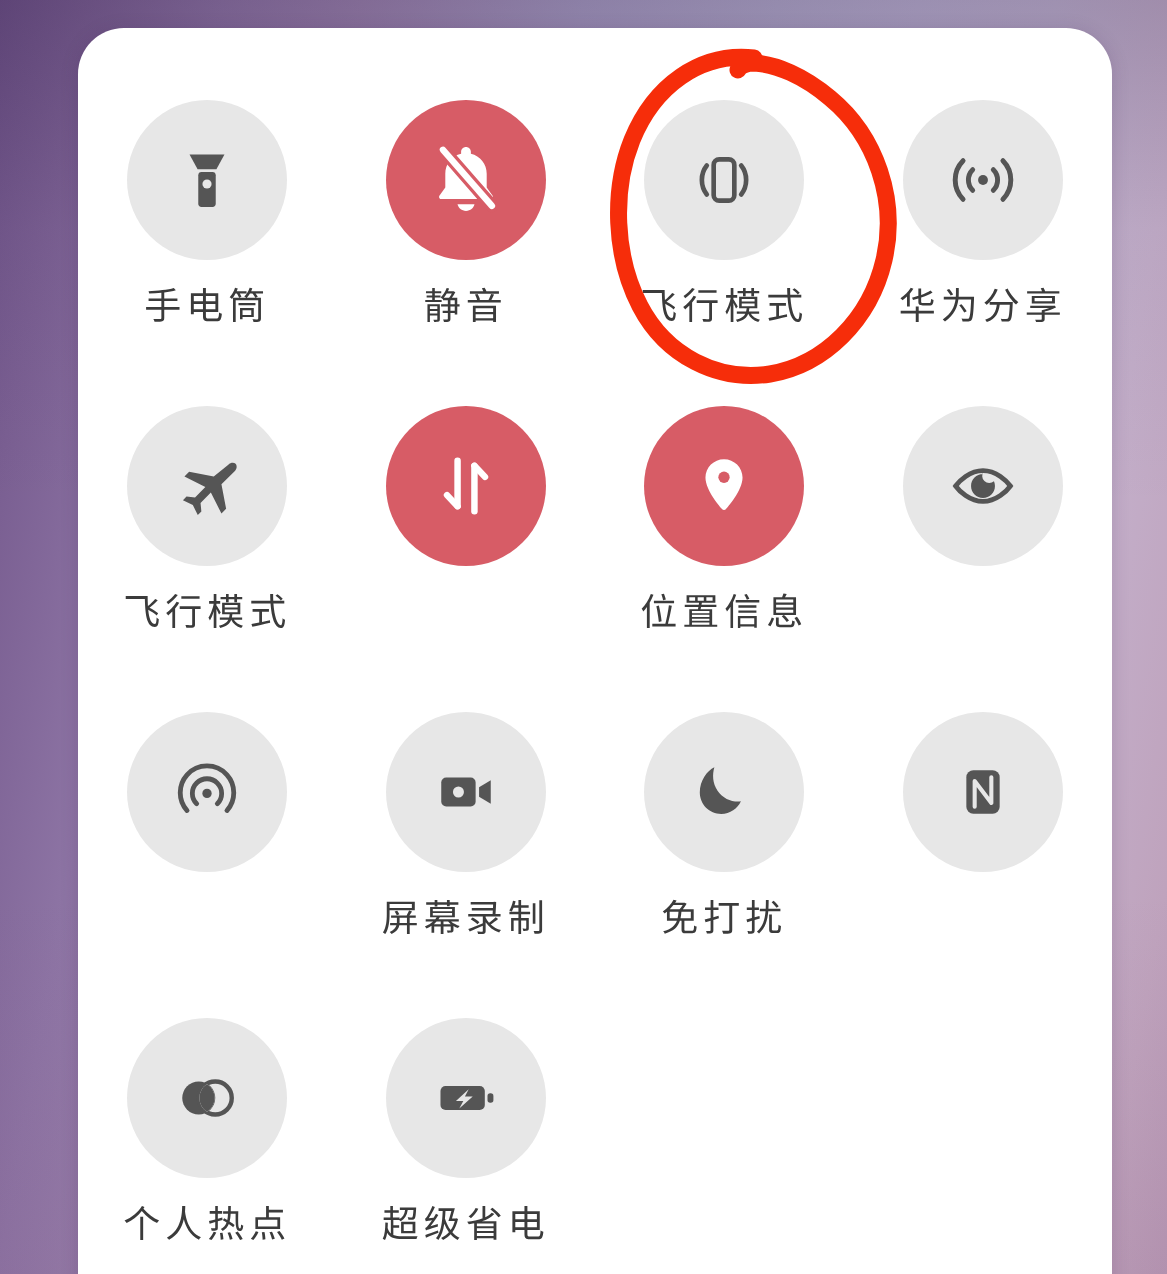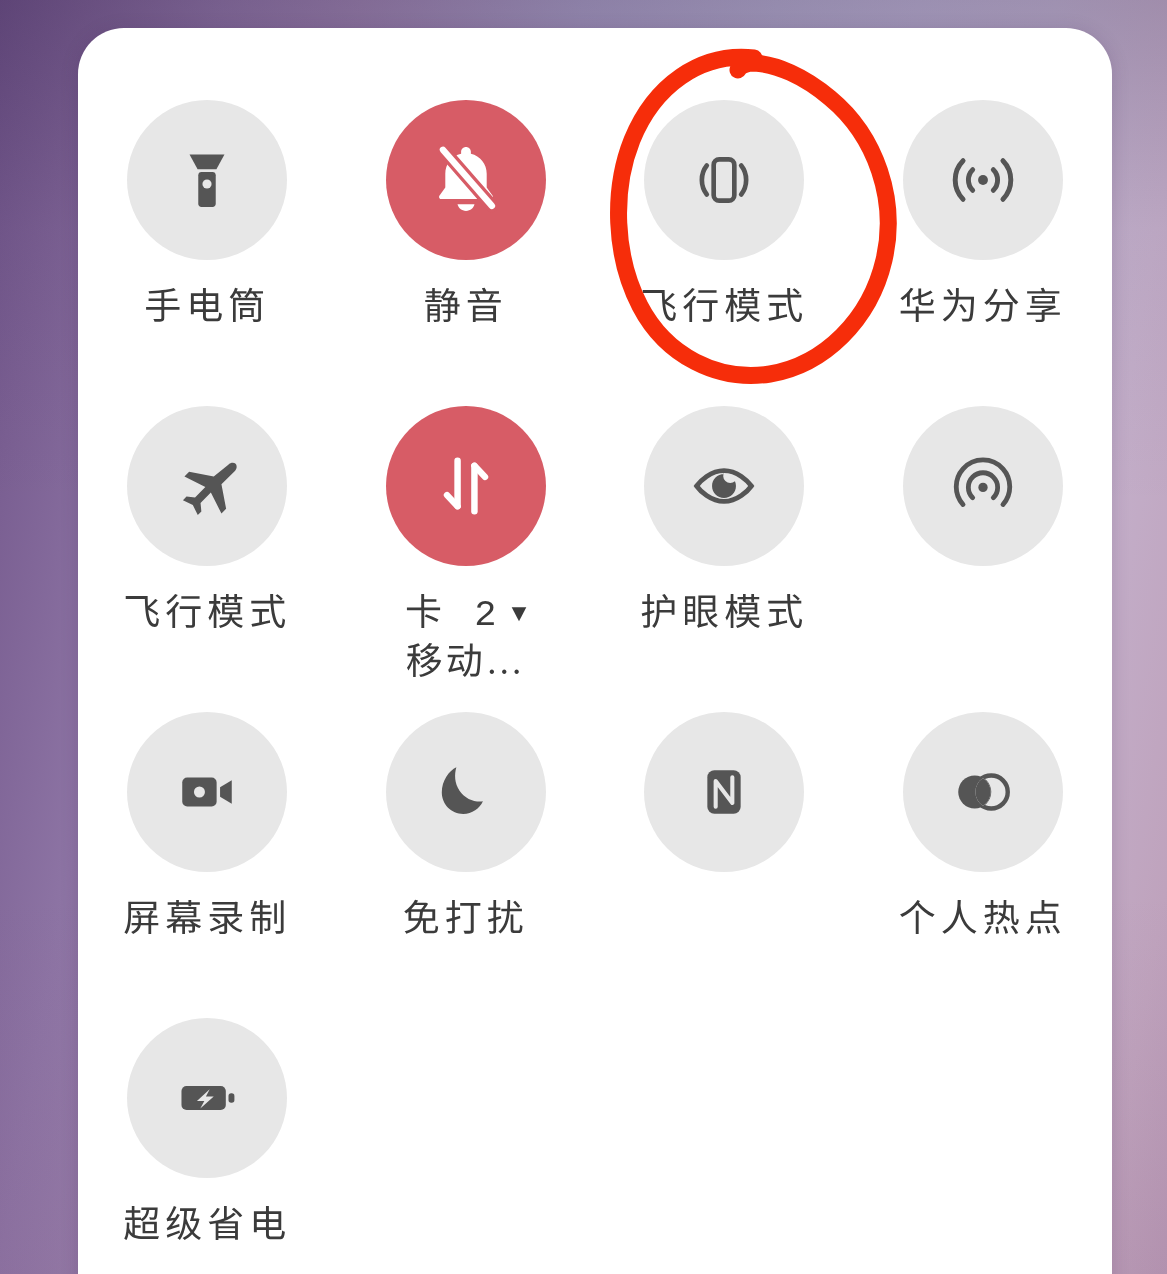--- a/index.html
+++ b/index.html
@@ -216,37 +216,41 @@
 
       <div class="tile on">
         <div class="tile-circle">
           <svg width="90" height="90" viewBox="0 0 64 64">
             <path d="M26 14v32" stroke="#fff" stroke-width="4.6" stroke-linecap="round" fill="none"></path>
             <path d="M18.5 38.5L26 46.5" stroke="#fff" stroke-width="4.6" stroke-linecap="round" fill="none"></path>
             <path d="M38 50V18" stroke="#fff" stroke-width="4.6" stroke-linecap="round" fill="none"></path>
             <path d="M45.5 25.5L38 17.5" stroke="#fff" stroke-width="4.6" stroke-linecap="round" fill="none"></path>
           </svg>
         </div>
-        <div class="label-stack">
-          <div class="tile-label"><span>卡 2</span><span class="caret">▼</span></div>
-          <div class="tile-sublabel">移动…</div>
-        </div>
-      </div>
-
+      </div>
+
+      <div class="tile on">
+        <div class="tile-circle">
+          <svg width="86" height="86" viewBox="0 0 64 64">
+            <path d="M32 12c-7.6 0-13.8 6.1-13.8 13.7 0 9.8 11.6 22.7 12.1 23.2a2.3 2.3 0 003.4 0c.5-.5 12.1-13.4 12.1-23.2C45.8 18.1 39.6 12 32 12z" fill="#fff"></path>
+            <circle cx="32" cy="25.5" r="4.2" fill="#d75c66"></circle>
+          </svg>
+        </div>
+        <div class="label-stack">
+          <div class="tile-label">位置信息</div>
+        </div>
+      </div>
 
 
       <div class="tile">
         <div class="tile-circle">
           <svg width="90" height="90" viewBox="0 0 64 64">
             <path d="M32 21c-9.5 0-17 7.5-19.5 11 2.5 3.5 10 11 19.5 11s17-7.5 19.5-11C49 28.5 41.5 21 32 21z" fill="none" stroke="#555" stroke-width="3.4"></path>
             <path d="M32 23.5c-4.7 0-8.5 3.8-8.5 8.5s3.8 8.5 8.5 8.5 8.5-3.8 8.5-8.5c0-1.2-.3-2.4-.7-3.4a5 5 0 01-7.2-6.9c-.2 0-.4-.2-.6-.2z" fill="#555"></path>
           </svg>
-        </div>
-        <div class="label-stack">
-          <div class="tile-label">护眼模式</div>
         </div>
       </div>
 
       <div class="tile">
         <div class="tile-circle">
           <svg width="88" height="88" viewBox="0 0 64 64">
             <circle cx="32" cy="33" r="3.4" fill="#555"></circle>
             <path d="M24.5 40.5a10.5 10.5 0 010-15 10.5 10.5 0 0115 0 10.5 10.5 0 010 15" fill="none" stroke="#555" stroke-width="3.5" stroke-linecap="round"></path>
             <path d="M17.5 45.5a19.5 19.5 0 010-26 19.5 19.5 0 0129 0 19.5 19.5 0 010 26" fill="none" stroke="#555" stroke-width="3.5" stroke-linecap="round"></path>
           </svg>

